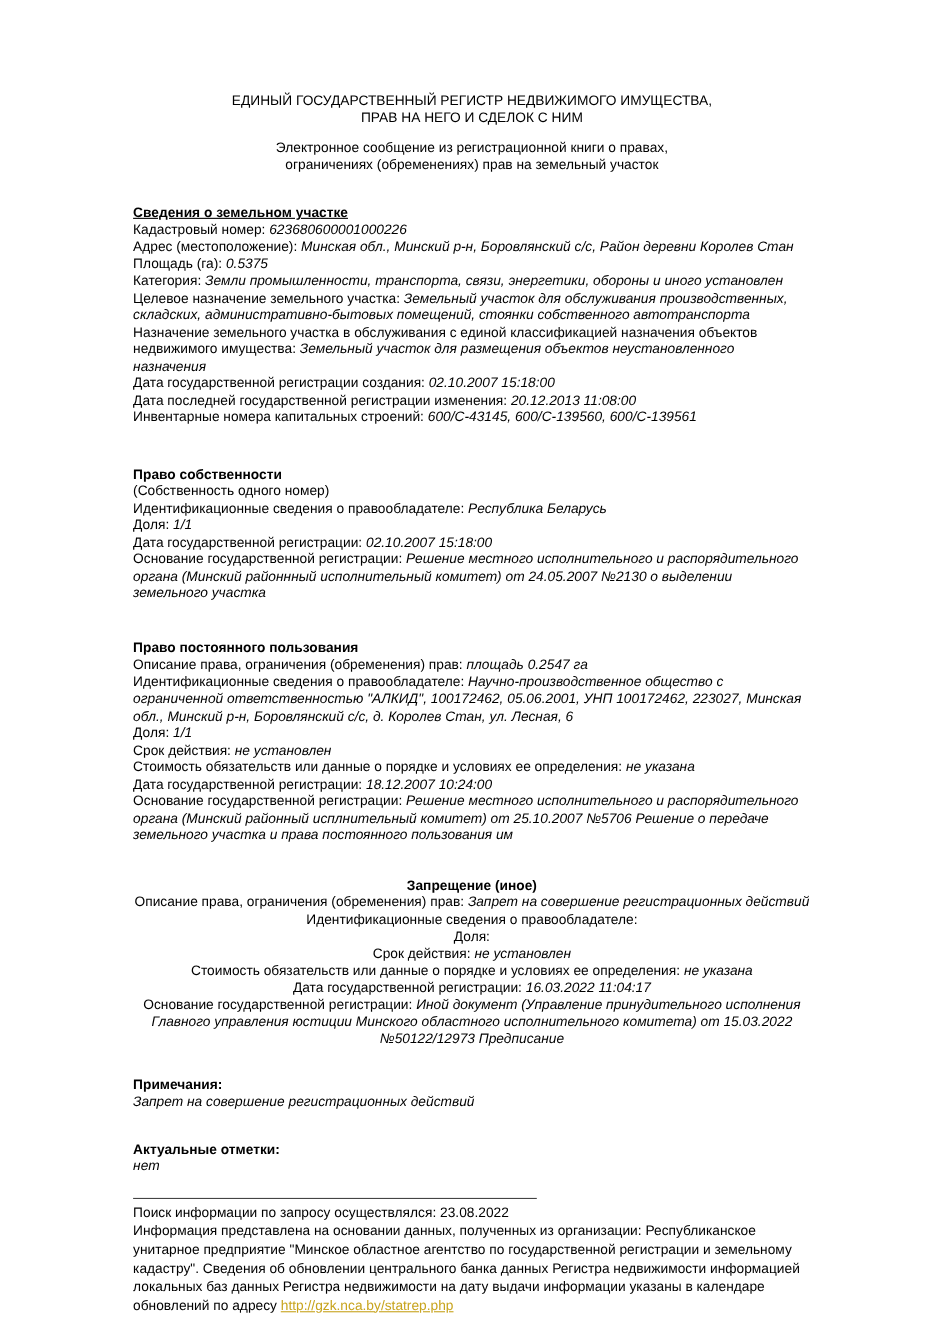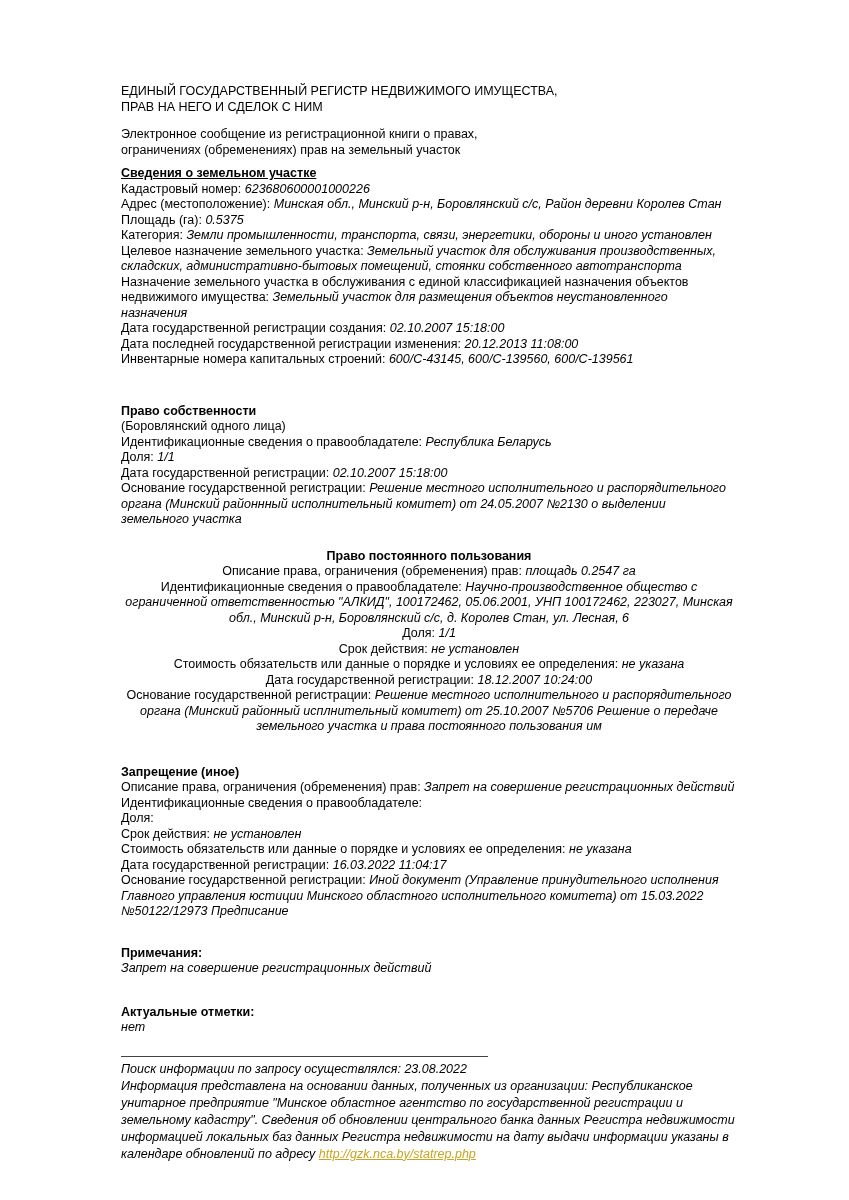--- a/index.html
+++ b/index.html
@@ -6,33 +6,33 @@
   html, body { background: #ffffff; }
   body {
     width: 849px; height: 1200px;
     font-family: "Liberation Sans", "DejaVu Sans", sans-serif;
     font-size: 12.5px;
     line-height: 15.5px;
     color: #000000;
     overflow: hidden;
   }
   .page { width: 849px; height: 1200px; padding: 84px 112px 0 121px; }
-  .doc-header { text-align: left; }
+  .doc-header { text-align: center; }
   .subtitle-block { margin-top: 12px; }
   .section { margin-top: 0; }
-  .section.s0 { margin-top: 8px; }
+  .section.s0 { margin-top: 28px; }
   .section.s1 { margin-top: 36px; }
-  .section.s2 { margin-top: 21px; text-align: center; }
-  .section.s3 { margin-top: 30px; }
+  .section.s2 { margin-top: 34px; }
+  .section.s3 { margin-top: 30px; text-align: center; }
   .section.s4 { margin-top: 28px; }
   .section.s5 { margin-top: 26px; }
   .heading { font-weight: bold; }
   .heading.underlined { text-decoration: underline; }
   .value { font-style: italic; }
-  .doc-footer { margin-top: 20px; font-style: italic; line-height: 17px; }
+  .doc-footer { margin-top: 20px; line-height: 17px; }
   .divider { width: 367px; border-top: 1px solid #444; margin-bottom: 4px; }
   .statrep-link { text-decoration: underline; }
 </style>
 </head>
 <body>
 
 <div class="page">
 
   <header class="doc-header">
     <div>ЕДИНЫЙ ГОСУДАРСТВЕННЫЙ РЕГИСТР НЕДВИЖИМОГО ИМУЩЕСТВА,</div>
@@ -51,21 +51,21 @@
         <div class="field"><span class="label">Площадь (га):</span> <span class="value">0.5375</span></div>
         <div class="field"><span class="label">Категория:</span> <span class="value">Земли промышленности, транспорта, связи, энергетики, обороны и иного установлен</span></div>
         <div class="field"><span class="label">Целевое назначение земельного участка:</span> <span class="value">Земельный участок для обслуживания производственных, складских, административно-бытовых помещений, стоянки собственного автотранспорта</span></div>
         <div class="field"><span class="label">Назначение земельного участка в обслуживания с единой классификацией назначения объектов недвижимого имущества:</span> <span class="value">Земельный участок для размещения объектов неустановленного назначения</span></div>
         <div class="field"><span class="label">Дата государственной регистрации создания:</span> <span class="value">02.10.2007 15:18:00</span></div>
         <div class="field"><span class="label">Дата последней государственной регистрации изменения:</span> <span class="value">20.12.2013 11:08:00</span></div>
         <div class="field"><span class="label">Инвентарные номера капитальных строений:</span> <span class="value">600/С-43145, 600/С-139560, 600/С-139561</span></div>
       </section>
       <section class="section s1">
         <div class="heading">Право собственности</div>
-        <div class="field"><span class="label">(Боровлянский одного лица)</span></div>
+        <div class="field"><span class="label">(Собственность одного номер)</span></div>
         <div class="field"><span class="label">Идентификационные сведения о правообладателе:</span> <span class="value">Республика Беларусь</span></div>
         <div class="field"><span class="label">Доля:</span> <span class="value">1/1</span></div>
         <div class="field"><span class="label">Дата государственной регистрации:</span> <span class="value">02.10.2007 15:18:00</span></div>
         <div class="field"><span class="label">Основание государственной регистрации:</span> <span class="value">Решение местного исполнительного и распорядительного органа (Минский районнный исполнительный комитет) от 24.05.2007 №2130 о выделении земельного участка</span></div>
       </section>
       <section class="section s2">
         <div class="heading">Право постоянного пользования</div>
         <div class="field"><span class="label">Описание права, ограничения (обременения) прав:</span> <span class="value">площадь 0.2547 га</span></div>
         <div class="field"><span class="label">Идентификационные сведения о правообладателе:</span> <span class="value">Научно-производственное общество с ограниченной ответственностью "АЛКИД", 100172462, 05.06.2001, УНП 100172462, 223027, Минская обл., Минский р-н, Боровлянский с/с, д. Королев Стан, ул. Лесная, 6</span></div>
         <div class="field"><span class="label">Доля:</span> <span class="value">1/1</span></div>

